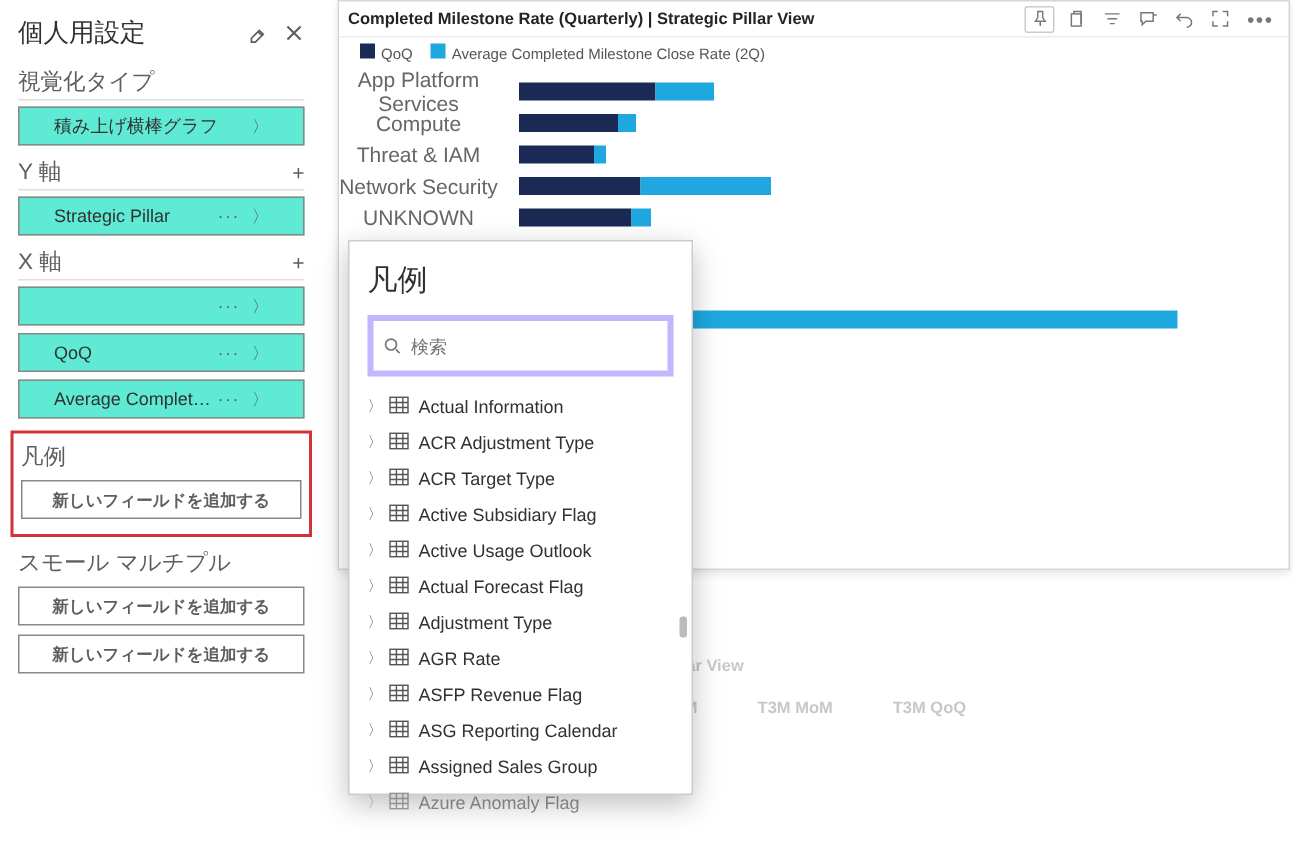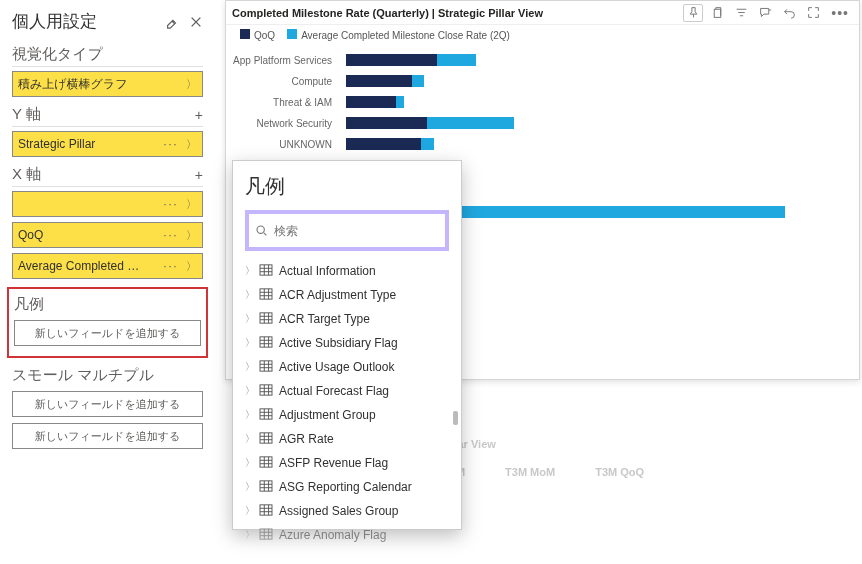--- a/index.html
+++ b/index.html
@@ -8,27 +8,27 @@
   
   .left-panel { position: absolute; left: 0; top: 0; width: 215px; height: 564px; padding: 10px 12px; background: #fff; }
   .panel-header { display: flex; align-items: center; justify-content: space-between; margin-bottom: 12px; }
   .panel-title { font-size: 17px; font-weight: 400; color: #323130; }
   .panel-icons { display: flex; gap: 10px; align-items: center; }
   .eraser-icon, .close-x { width: 14px; height: 14px; color: #605e5c; cursor: pointer; }
 
   .section-label { font-size: 15px; color: #605e5c; margin-top: 8px; margin-bottom: 4px; border-bottom: 1px solid #e1dfdd; padding-bottom: 2px; display:flex; justify-content:space-between; align-items:center;}
   .section-label .plus { font-size: 14px; color:#605e5c; }
 
-  .field-box { border: 1px solid #8a8886; height: 26px; display: flex; align-items: center; justify-content: space-between; padding: 0 5px; font-size: 12px; margin-bottom: 5px; background:#fde047; cursor:pointer; }
+  .field-box { border: 1px solid #8a8886; height: 26px; display: flex; align-items: center; justify-content: space-between; padding: 0 23px; font-size: 12px; margin-bottom: 5px; background:#5eead4; cursor:pointer; }
   .field-box .dots { letter-spacing: 1px; color:#605e5c; font-size:12px;}
   .field-box .chev { color:#605e5c; font-size:11px;}
   .field-left { overflow:hidden; text-overflow:ellipsis; white-space:nowrap; flex:1;}
   .field-right { display:flex; gap:8px; align-items:center;}
 
-  .placeholder-box { border:1px solid #8a8886; height:26px; display:flex; align-items:center; justify-content:center; font-size:11px; color:#605e5c; background:#fff; margin-bottom:6px;}
+  .placeholder-box { border:1px solid #8a8886; height:26px; display:flex; align-items:center; justify-content:center; font-size:11px; color:#605e5c; background:#fff; margin-bottom:6px;font-weight:bold;}
 
   .red-focus { border:2px solid #d13438; padding:6px 5px 4px 5px; margin:8px -5px 8px -5px;}
   .red-focus .section-label { border-bottom:none; margin-top:0;}
 
   
   .chart-area { position:absolute; left:225px; top:0; width:635px; height:380px; border:1px solid #d6d6d6; background:#fff; box-shadow:0 2px 6px rgba(0,0,0,0.12);}
   .chart-header { display:flex; align-items:center; justify-content:space-between; height:24px; border-bottom:1px solid #eee; padding:0 6px;}
   .chart-title { font-size:11px; font-weight:700; color:#252423;}
   .chart-tools { display:flex; gap:4px; align-items:center;}
   .tool-btn { width:20px; height:18px; border:1px solid transparent; display:flex; align-items:center; justify-content:center; cursor:pointer; color:#777;}
@@ -36,21 +36,21 @@
   .tool-btn svg { width:13px; height:13px; }
   .tool-dots { font-size:14px; letter-spacing:1px; color:#777; padding:0 4px;}
 
   .legend-row { display:flex; gap:12px; align-items:center; padding:4px 8px 6px 14px; font-size:10px; color:#555;}
   .lg-swatch { width:10px; height:10px; display:inline-block; margin-right:4px;}
   .sw-dark { background:#1b2a54;}
   .sw-light { background:#1fa8e0;}
 
   .bars-zone { position:relative; padding:4px 40px 4px 120px; }
   .bar-row { position:relative; height:18px; margin-bottom:3px; display:flex; align-items:center;}
-  .bar-label { position:absolute; left:-120px; width:112px; text-align:right; font-size:10px; color:#666; padding-right:6px;}
+  .bar-label { position:absolute; left:-120px; width:112px; text-align:center; font-size:14px; color:#666; padding-right:6px;}
   .bar-track { position:relative; height:12px; flex:1;}
   .seg { position:absolute; top:0; height:12px;}
   .seg.dark { background:#1b2a54;}
   .seg.light { background:#1fa8e0;}
   .axis-labels { position:absolute; bottom:2px; left:120px; right:40px; display:flex; justify-content:space-between; font-size:9px; color:#888; padding-left:0;}
   .axis-labels span { transform:translateX(-50%);}
 
   
   .popup { position:absolute; left:232px; top:160px; width:230px; height:370px; background:#fff; box-shadow:0 6px 18px rgba(0,0,0,0.25); border:1px solid #ccc; padding:12px 12px 6px 12px;}
   .popup-title { font-size:20px; color:#323130; margin-bottom:10px;}
@@ -313,21 +313,21 @@
             <path d="M1 5 H15 M1 9 H15 M6 1 V13 M11 1 V13"></path>
           </svg></span>
         <span>Actual Forecast Flag</span>
       </div>
       <div class="picker-item">
         <span class="chev-r">〉</span>
         <span><svg class="tbl-icon" viewBox="0 0 16 14" fill="none" stroke="#555" stroke-width="1.1">
             <rect x="1" y="1" width="14" height="12"></rect>
             <path d="M1 5 H15 M1 9 H15 M6 1 V13 M11 1 V13"></path>
           </svg></span>
-        <span>Adjustment Group</span>
+        <span>Adjustment Type</span>
       </div>
       <div class="picker-item">
         <span class="chev-r">〉</span>
         <span><svg class="tbl-icon" viewBox="0 0 16 14" fill="none" stroke="#555" stroke-width="1.1">
             <rect x="1" y="1" width="14" height="12"></rect>
             <path d="M1 5 H15 M1 9 H15 M6 1 V13 M11 1 V13"></path>
           </svg></span>
         <span>AGR Rate</span>
       </div>
       <div class="picker-item">

